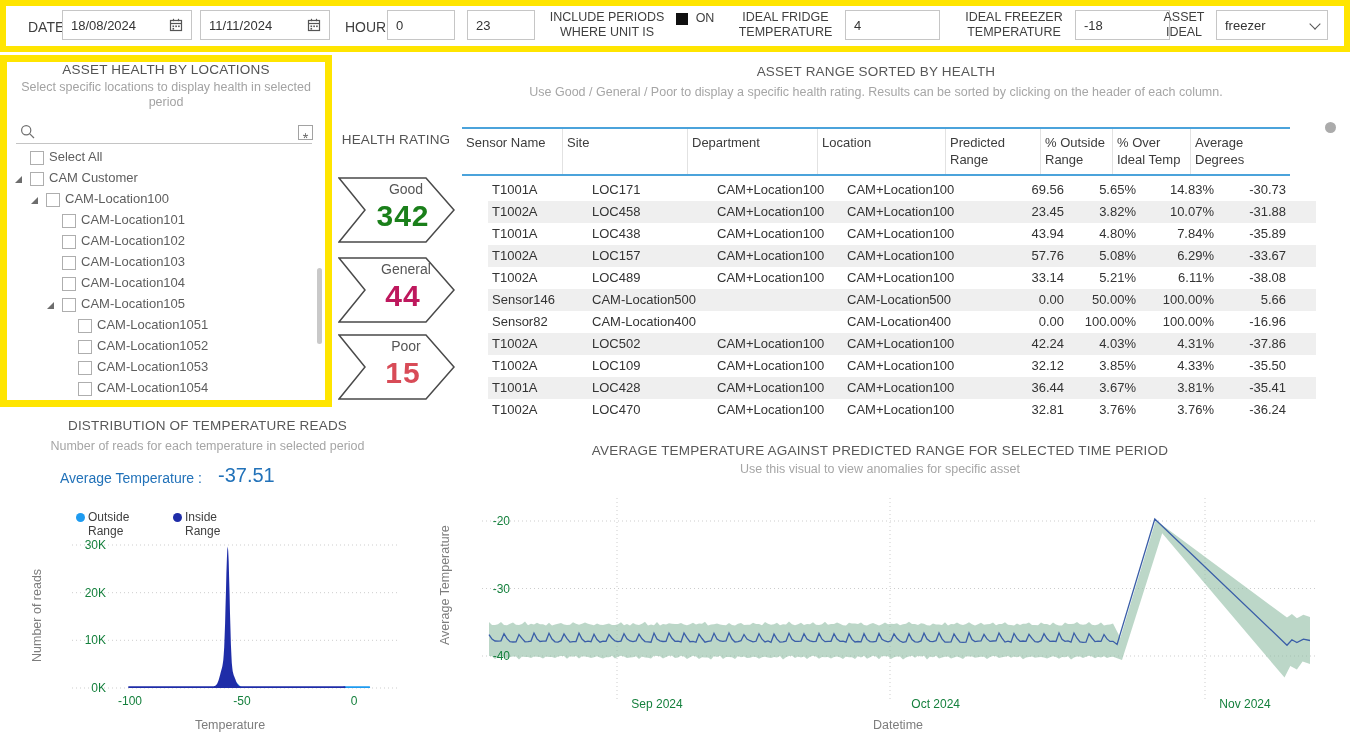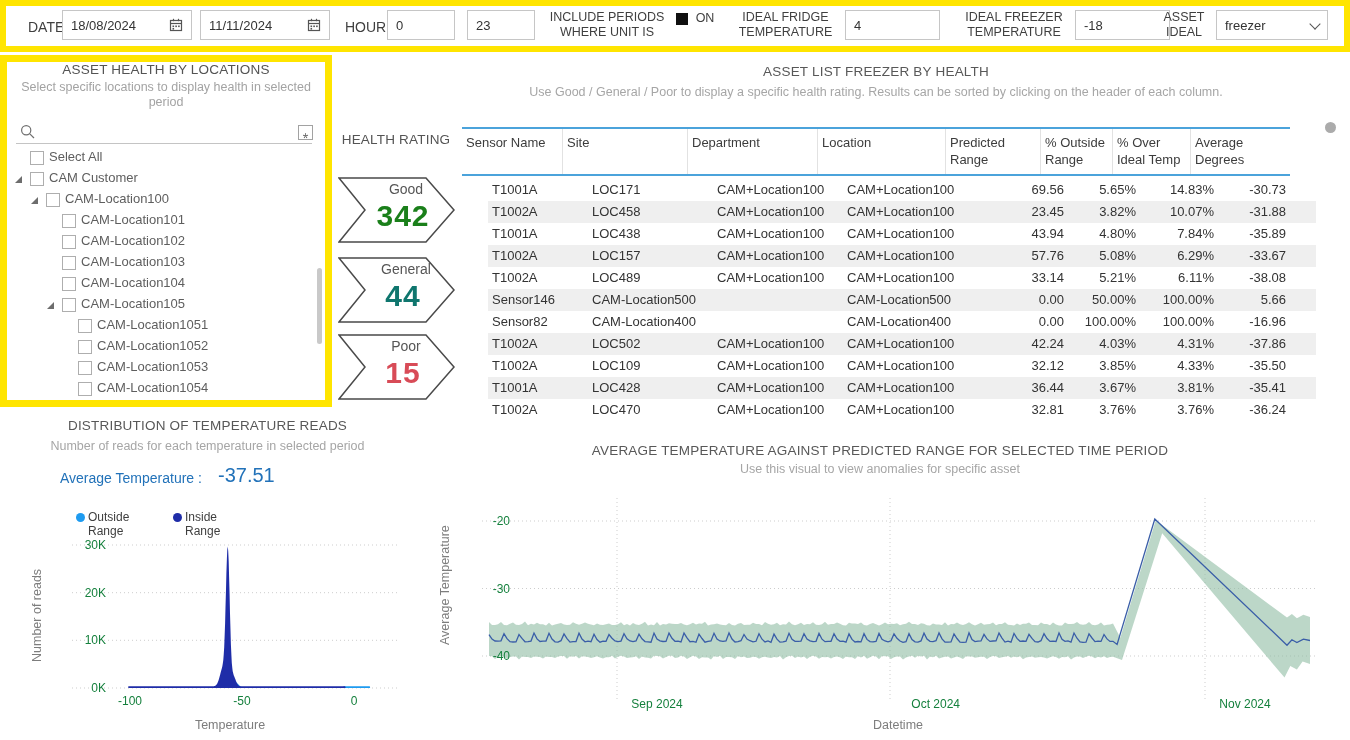--- a/index.html
+++ b/index.html
@@ -184,27 +184,27 @@
     </div>
   <div class="scrollthumb" style="left:317px;top:268px;height:76px;"></div>
 
   <div class="panel-title" style="left:336px;top:132px;width:120px;">HEALTH RATING</div>
   <div class="abs" id="health-arrows" style="left:0;top:177px;width:470px;height:230px;">
       <div class="arrow" style="top: 0px;"><svg width="118" height="66">
           <polygon points="1,1 88,1 116,33 88,65 1,65 27,33" fill="#ffffff" stroke="#4a4a4a" stroke-width="1.5"></polygon>
         </svg><div class="arrow-label">Good</div><div class="arrow-num" style="color: rgb(26, 127, 26);">342</div></div>
       <div class="arrow" style="top: 80px;"><svg width="118" height="66">
           <polygon points="1,1 88,1 116,33 88,65 1,65 27,33" fill="#ffffff" stroke="#4a4a4a" stroke-width="1.5"></polygon>
-        </svg><div class="arrow-label">General</div><div class="arrow-num" style="color: #0f766e;">44</div></div>
+        </svg><div class="arrow-label">General</div><div class="arrow-num" style="color: #be185d;">44</div></div>
       <div class="arrow" style="top: 157px;"><svg width="118" height="66">
           <polygon points="1,1 88,1 116,33 88,65 1,65 27,33" fill="#ffffff" stroke="#4a4a4a" stroke-width="1.5"></polygon>
         </svg><div class="arrow-label">Poor</div><div class="arrow-num" style="color: rgb(216, 75, 87);">15</div></div>
     </div>
 
-  <div class="ctitle" style="left:462px;top:64px;width:828px;">ASSET LIST FREEZER BY HEALTH</div>
+  <div class="ctitle" style="left:462px;top:64px;width:828px;">ASSET RANGE SORTED BY HEALTH</div>
   <div class="csub" style="left:432px;top:85px;width:888px;">Use Good / General / Poor  to display a specific health rating. Results can be sorted by clicking on the header of each column.</div>
   <div class="thead-row" id="table-head">
       <div class="th" style="width: 100px;">Sensor Name</div>
       <div class="th" style="width: 125px;">Site</div>
       <div class="th" style="width: 130px;">Department</div>
       <div class="th" style="width: 128px;">Location</div>
       <div class="th" style="width: 95px;">Predicted Range</div>
       <div class="th" style="width: 72px;">% Outside Range</div>
       <div class="th" style="width: 78px;">% Over Ideal Temp</div>
       <div class="th" style="width: 100px;">Average Degrees</div>

